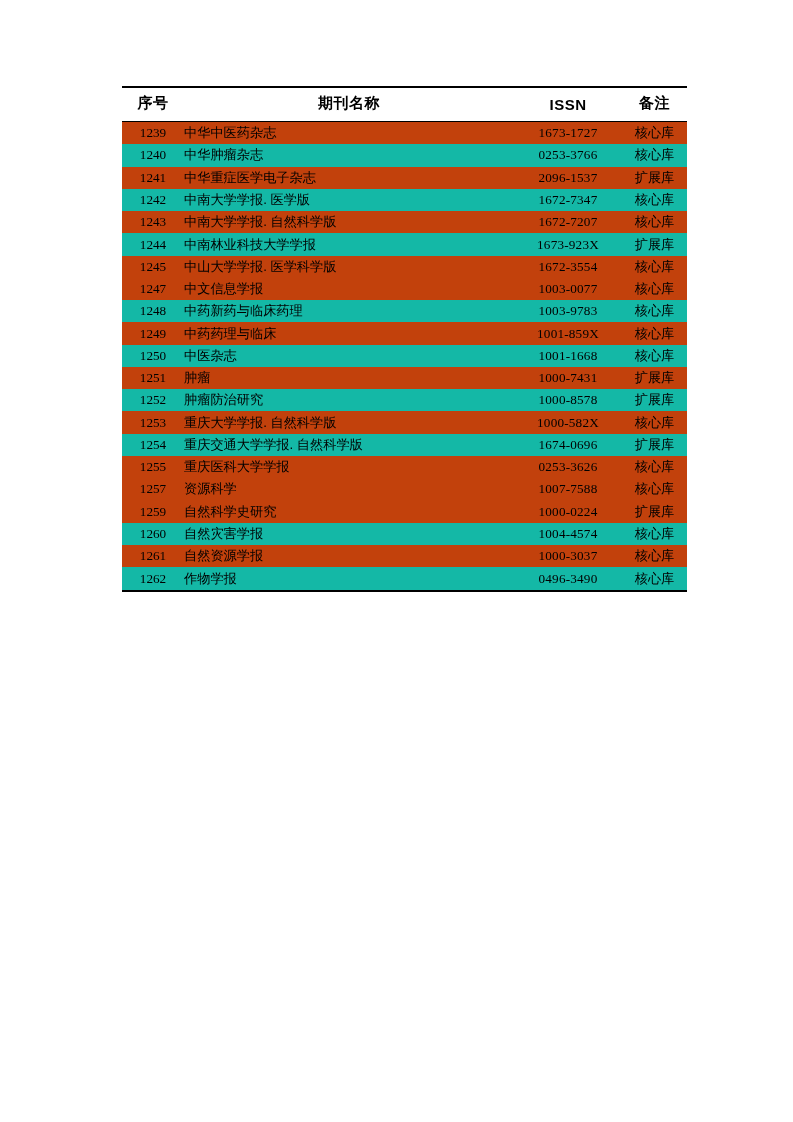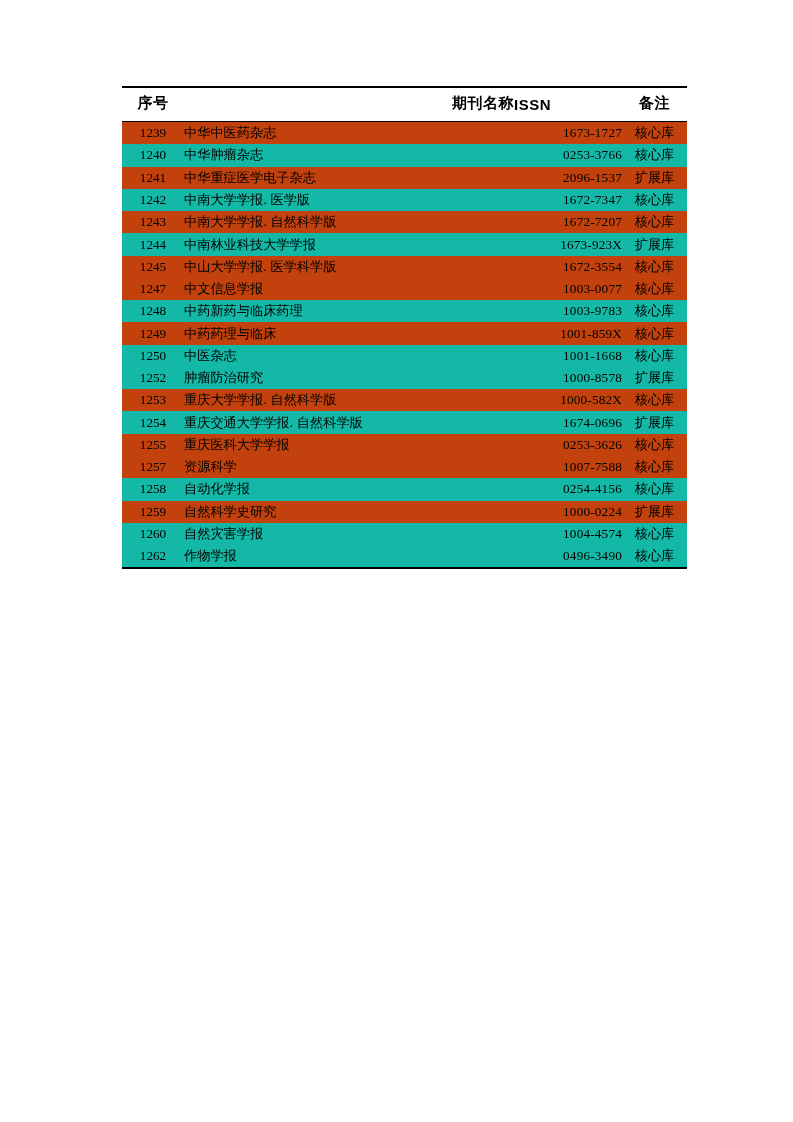--- a/index.html
+++ b/index.html
@@ -42,42 +42,42 @@
     font-size: 15px;
     font-weight: bold;
     padding: 6px 0 8px 0;
     border-top: 2.2px solid #000;
     border-bottom: 1.4px solid #000;
     vertical-align: bottom;
     background: #ffffff;
     letter-spacing: 0.5px;
   }
   th.h-no   { text-align: center; }
-  th.h-name { text-align: right; padding-left: 52px; }
-  th.h-issn { text-align: left; }
+  th.h-name { text-align: center; padding-left: 52px; }
+  th.h-issn { text-align: center; }
   th.h-note { text-align: center; }
 
   table.journals tbody td {
     font-size: 13.2px;
     padding: 2.2px 0 2.4px 0;
     line-height: 1.34;
     vertical-align: middle;
     white-space: nowrap;
   }
   td.c-no {
     text-align: center;
     font-family: "Liberation Serif", serif;
     font-size: 13.4px;
   }
   td.c-name {
     text-align: left;
     padding-left: 10px;
   }
   td.c-issn {
-    text-align: right;
+    text-align: center;
     font-family: "Liberation Serif", serif;
     font-size: 13.4px;
     letter-spacing: 0.2px;
   }
   td.c-note {
     text-align: center;
     padding-right: 2px;
   }
   tbody tr.shade td {
     background: #14b8a6;
@@ -169,20 +169,26 @@
             <td class="c-name">中药药理与临床</td>
             <td class="c-issn">1001-859X</td>
             <td class="c-note">核心库</td>
           </tr>
           <tr class="shade">
             <td class="c-no">1250</td>
             <td class="c-name">中医杂志</td>
             <td class="c-issn">1001-1668</td>
             <td class="c-note">核心库</td>
           </tr>
+          <tr class="plain">
+            <td class="c-no">1251</td>
+            <td class="c-name">肿瘤</td>
+            <td class="c-issn">1000-7431</td>
+            <td class="c-note">扩展库</td>
+          </tr>
           <tr class="shade">
             <td class="c-no">1252</td>
             <td class="c-name">肿瘤防治研究</td>
             <td class="c-issn">1000-8578</td>
             <td class="c-note">扩展库</td>
           </tr>
           <tr class="plain">
             <td class="c-no">1253</td>
             <td class="c-name">重庆大学学报. 自然科学版</td>
             <td class="c-issn">1000-582X</td>
@@ -199,36 +205,36 @@
             <td class="c-name">重庆医科大学学报</td>
             <td class="c-issn">0253-3626</td>
             <td class="c-note">核心库</td>
           </tr>
           <tr class="plain">
             <td class="c-no">1257</td>
             <td class="c-name">资源科学</td>
             <td class="c-issn">1007-7588</td>
             <td class="c-note">核心库</td>
           </tr>
-          <tr class="shade">
-            <td class="c-no">1258</td>
-            <td class="c-name">自动化学报</td>
-            <td class="c-issn">0254-4156</td>
-            <td class="c-note">核心库</td>
-          </tr>
           <tr class="plain">
             <td class="c-no">1259</td>
             <td class="c-name">自然科学史研究</td>
             <td class="c-issn">1000-0224</td>
             <td class="c-note">扩展库</td>
           </tr>
           <tr class="shade">
             <td class="c-no">1260</td>
             <td class="c-name">自然灾害学报</td>
             <td class="c-issn">1004-4574</td>
+            <td class="c-note">核心库</td>
+          </tr>
+          <tr class="plain">
+            <td class="c-no">1261</td>
+            <td class="c-name">自然资源学报</td>
+            <td class="c-issn">1000-3037</td>
             <td class="c-note">核心库</td>
           </tr>
           <tr class="shade last">
             <td class="c-no">1262</td>
             <td class="c-name">作物学报</td>
             <td class="c-issn">0496-3490</td>
             <td class="c-note">核心库</td>
           </tr>
         </tbody>
     </table>

